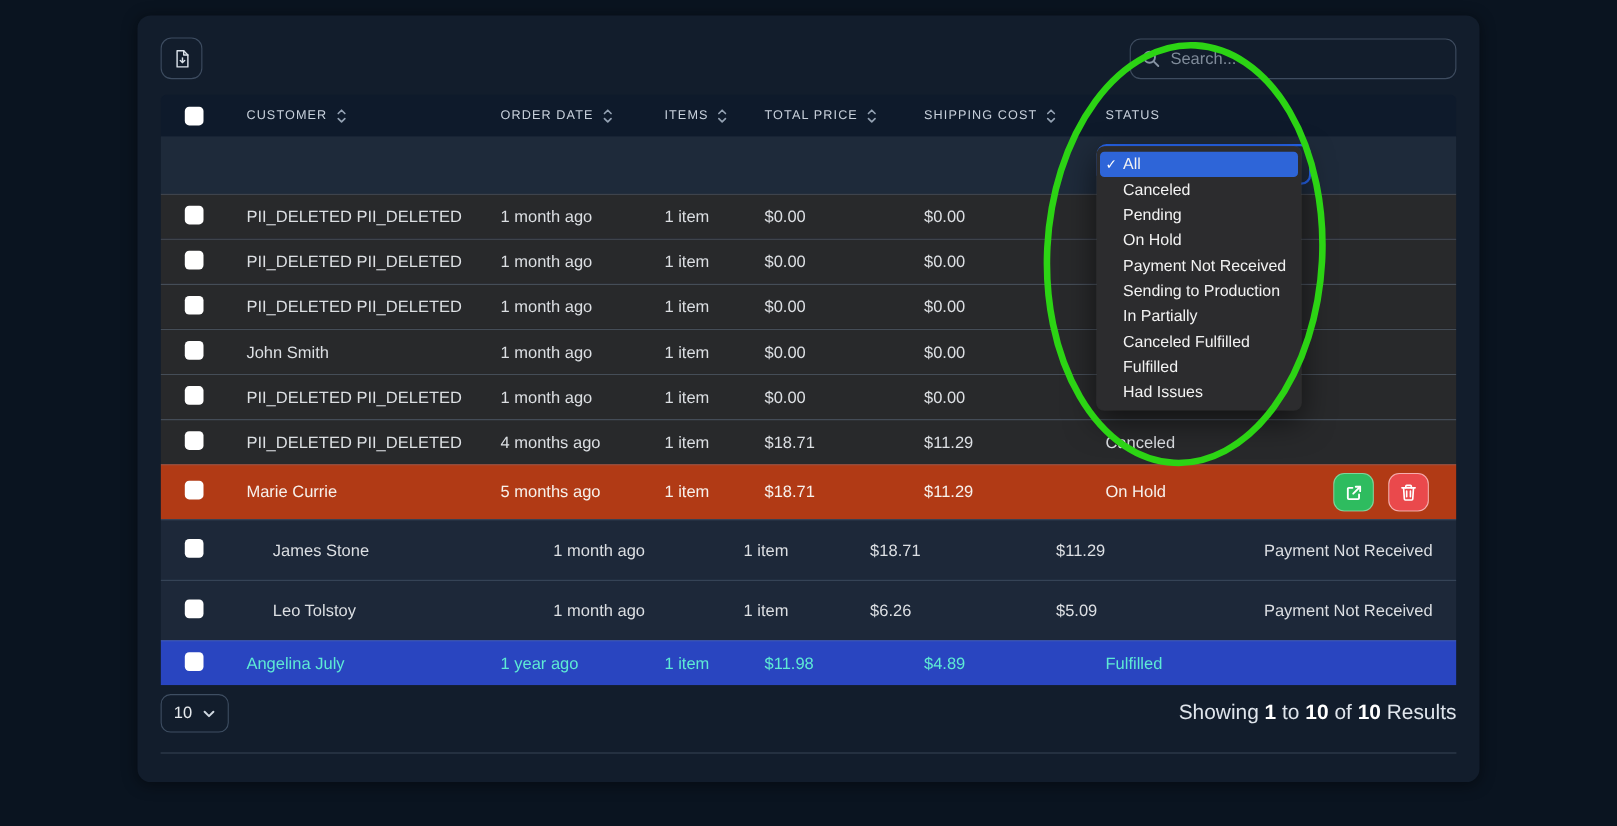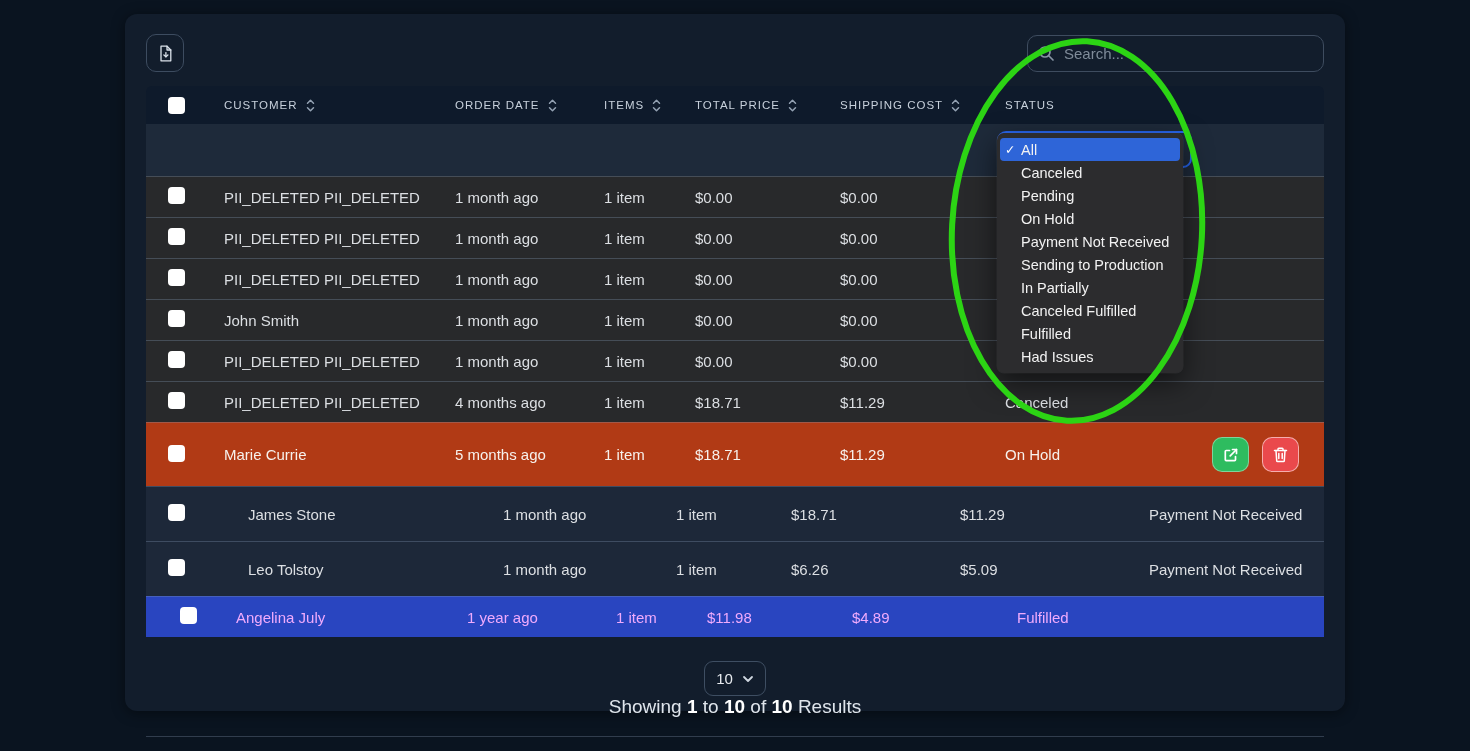--- a/index.html
+++ b/index.html
@@ -30,29 +30,29 @@
     color:#c7d0db;text-transform:uppercase;cursor:pointer;}
   .c-check{padding-left:22px;}
   .checkbox{display:inline-block;width:17px;height:17px;background:#fff;border-radius:4px;cursor:pointer;}
   .filter-row{height:52px;background:var(--filter-row-bg);position:relative;}
   .status-select{position:absolute;left:851px;top:7px;width:195px;height:37px;border:2px solid var(--focus-blue);
     border-radius:9px;background:var(--filter-row-bg);cursor:pointer;}
   .row{height:41px;border-top:1px solid rgba(130,152,180,.33);background:var(--row-charcoal);
     color:#dcdfe3;font-size:15px;cursor:default;}
   .row-charcoal{background:var(--row-charcoal);}
   .row-navy{background:var(--row-navy);height:55px;gap:24px;}
-  .row-rust{background:var(--row-rust);height:64px;color:#f7f1ec;}
-  .row-blue{background:var(--row-blue);height:41px;color:#f0abfc;padding-left:12px;}
+  .row-rust{background:var(--row-rust);height:50px;color:#f7f1ec;}
+  .row-blue{background:var(--row-blue);height:41px;color:#5eead4;}
   .c-actions{display:flex;gap:13px;align-items:center;}
   .btn{width:37px;height:35px;border-radius:10px;display:flex;align-items:center;justify-content:center;cursor:pointer;}
   .btn-edit{background:var(--edit-green);border:1px solid rgba(255,255,255,.38);}
   .btn-delete{background:var(--delete-red);border:1px solid rgba(255,255,255,.55);}
   
-  .tfooter{display:flex;justify-content:space-between;align-items:center;padding:24px 0 18px 0;
-    border-bottom:1px solid rgba(150,170,195,.28);flex-direction:column;}
+  .tfooter{display:flex;justify-content:space-between;align-items:center;padding:8px 0 18px 0;
+    border-bottom:1px solid rgba(150,170,195,.28);}
   .pagesize-btn{display:flex;align-items:center;gap:9px;height:35px;padding:0 11px;border:1.5px solid #3e4e62;
     border-radius:9px;background:transparent;color:#e6eaee;font-size:15px;cursor:pointer;font-family:inherit;}
   .showing{color:#dfe5ec;font-size:19px;}
   .showing b{color:#fff;}
   
   .dropdown{position:absolute;left:872px;top:119px;width:186px;background:var(--dropdown-bg);border-radius:7px;
     padding:5px 0;box-shadow:0 10px 28px rgba(0,0,0,.55),0 0 0 0.5px rgba(255,255,255,.09);z-index:10;}
   .dd-item{display:flex;align-items:center;height:23px;margin:0 3px;padding:0 5px;border-radius:4px;
     color:#f2f2f2;font-size:14.5px;cursor:pointer;white-space:nowrap;}
   .dd-item.selected{background:var(--dropdown-highlight);}

